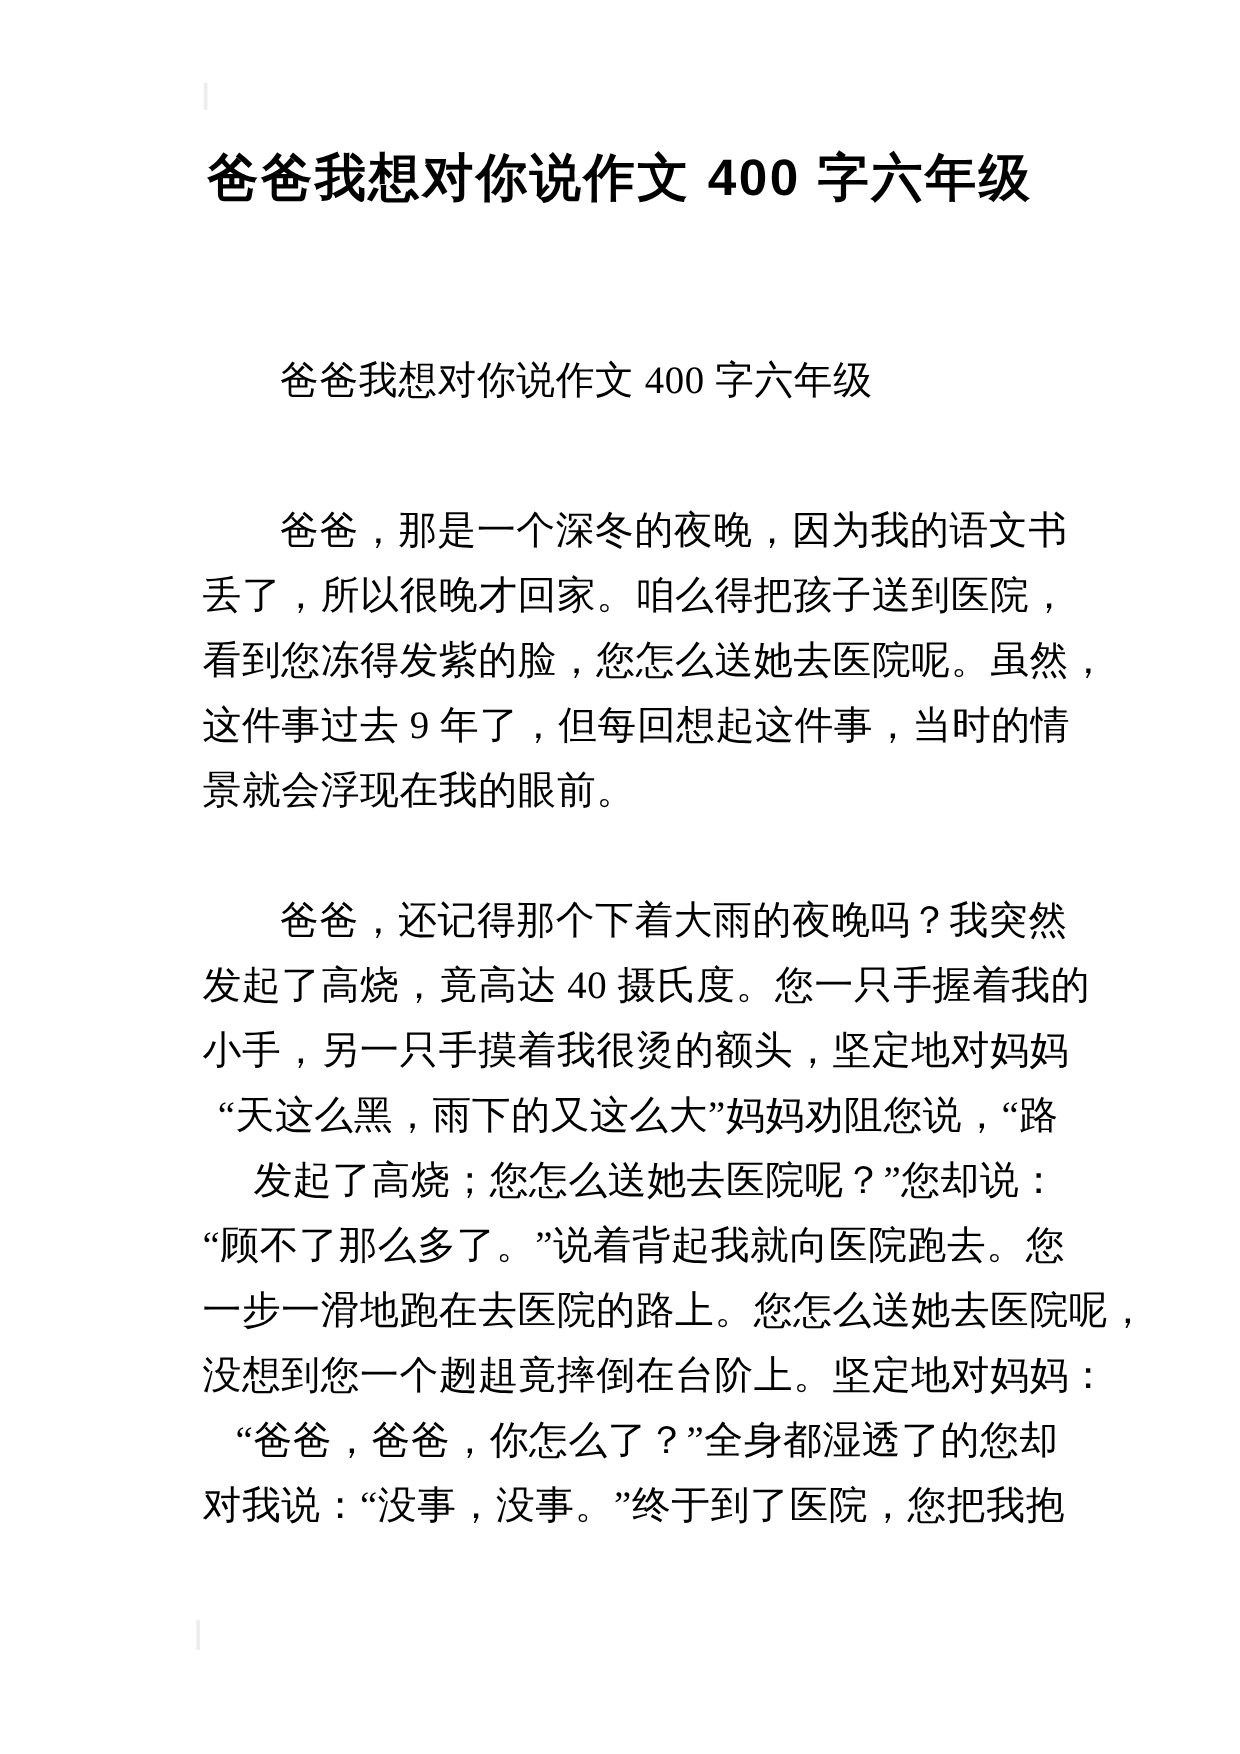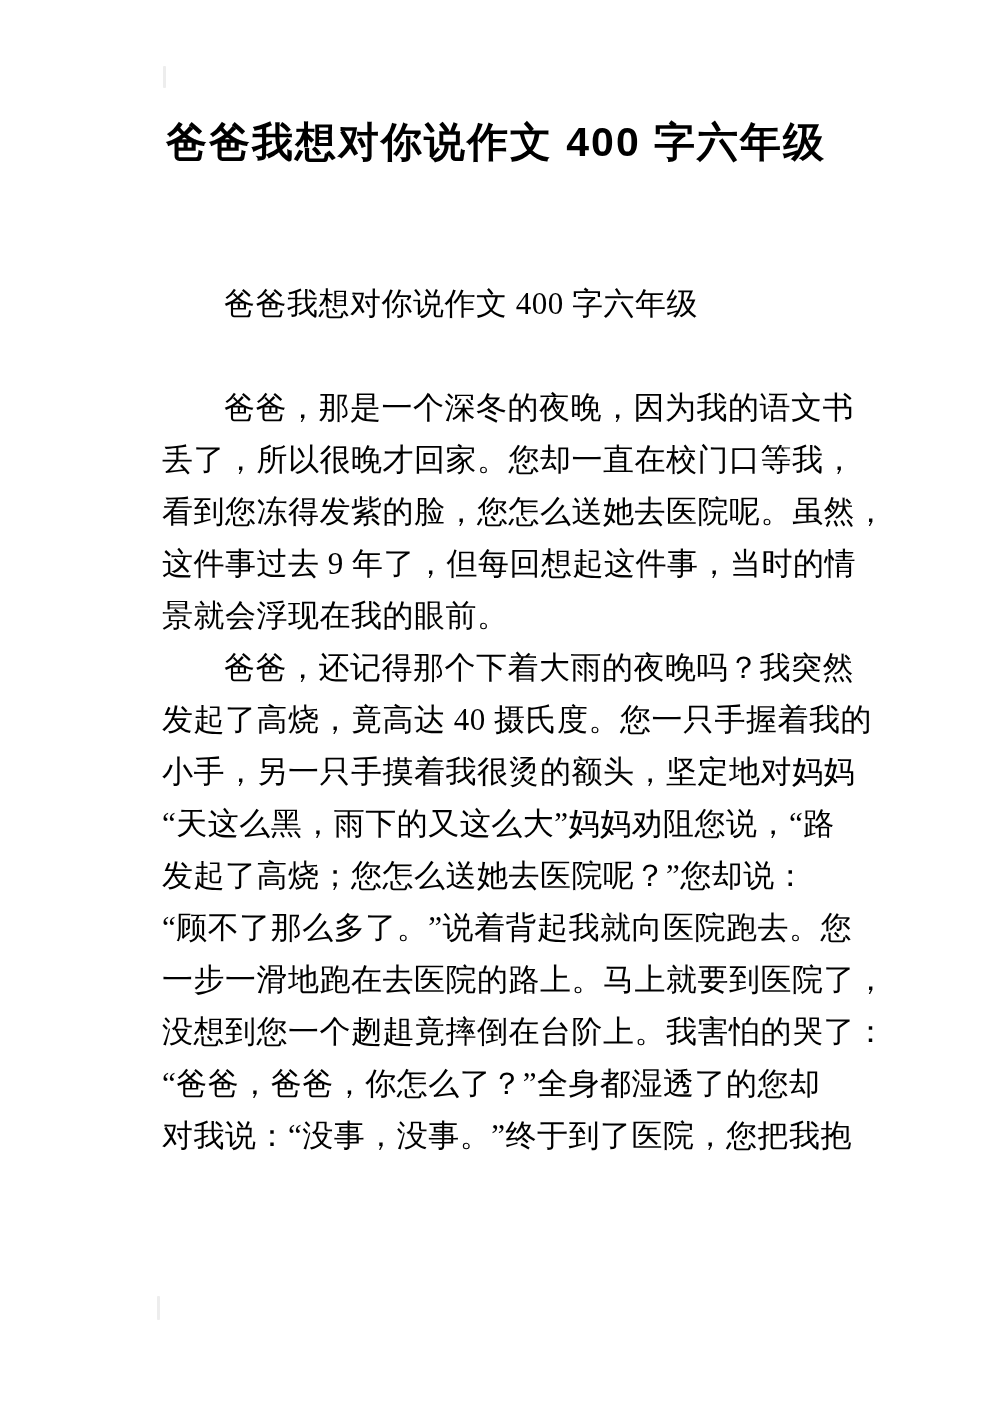--- a/index.html
+++ b/index.html
@@ -34,23 +34,25 @@
   }
   .text-block {
     margin: 0 145px 0 162px; 
     font-size: 31px;
     line-height: 52px;
   }
   .subtitle {
     margin-top: 104px;
   }
   .para-1 {
-    margin-top: 52px;
+    margin-top: 68px;
   }
   .para-2 {
+    margin-top: 52px;
+    text-align: right;
   }
   .line {
     white-space: nowrap;
     letter-spacing: 0.5px;
   }
   .line.first {
     text-indent: 2em;
   }
   
   .artifact {
@@ -77,32 +79,32 @@
 <div class="artifact artifact-bottom"></div>
 
 <div class="doc">
 
   <h1 class="doc-title">爸爸我想对你说作文 400 字六年级</h1>
 
   <div class="text-block subtitle line first">爸爸我想对你说作文 400 字六年级</div>
 
   <div class="text-block para-1">
     <div class="line first">爸爸，那是一个深冬的夜晚，因为我的语文书</div>
-    <div class="line">丢了，所以很晚才回家。您却一直在校门口等我，</div>
+    <div class="line">丢了，所以很晚才回家。咱么得把孩子送到医院，</div>
     <div class="line">看到您冻得发紫的脸，您怎么送她去医院呢。虽然，</div>
     <div class="line">这件事过去 9 年了，但每回想起这件事，当时的情</div>
     <div class="line">景就会浮现在我的眼前。</div>
   </div>
 
   <div class="text-block para-2">
     <div class="line first">爸爸，还记得那个下着大雨的夜晚吗？我突然</div>
     <div class="line">发起了高烧，竟高达 40 摄氏度。您一只手握着我的</div>
     <div class="line">小手，另一只手摸着我很烫的额头，坚定地对妈妈</div>
     <div class="line">“天这么黑，雨下的又这么大”妈妈劝阻您说，“路</div>
     <div class="line">发起了高烧；您怎么送她去医院呢？”您却说：</div>
     <div class="line">“顾不了那么多了。”说着背起我就向医院跑去。您</div>
-    <div class="line">一步一滑地跑在去医院的路上。马上就要到医院了，</div>
-    <div class="line">没想到您一个趔趄竟摔倒在台阶上。我害怕的哭了：</div>
+    <div class="line">一步一滑地跑在去医院的路上。您怎么送她去医院呢，</div>
+    <div class="line">没想到您一个趔趄竟摔倒在台阶上。坚定地对妈妈：</div>
     <div class="line">“爸爸，爸爸，你怎么了？”全身都湿透了的您却</div>
     <div class="line">对我说：“没事，没事。”终于到了医院，您把我抱</div>
   </div>
 
 </div>
 
 </body></html>

